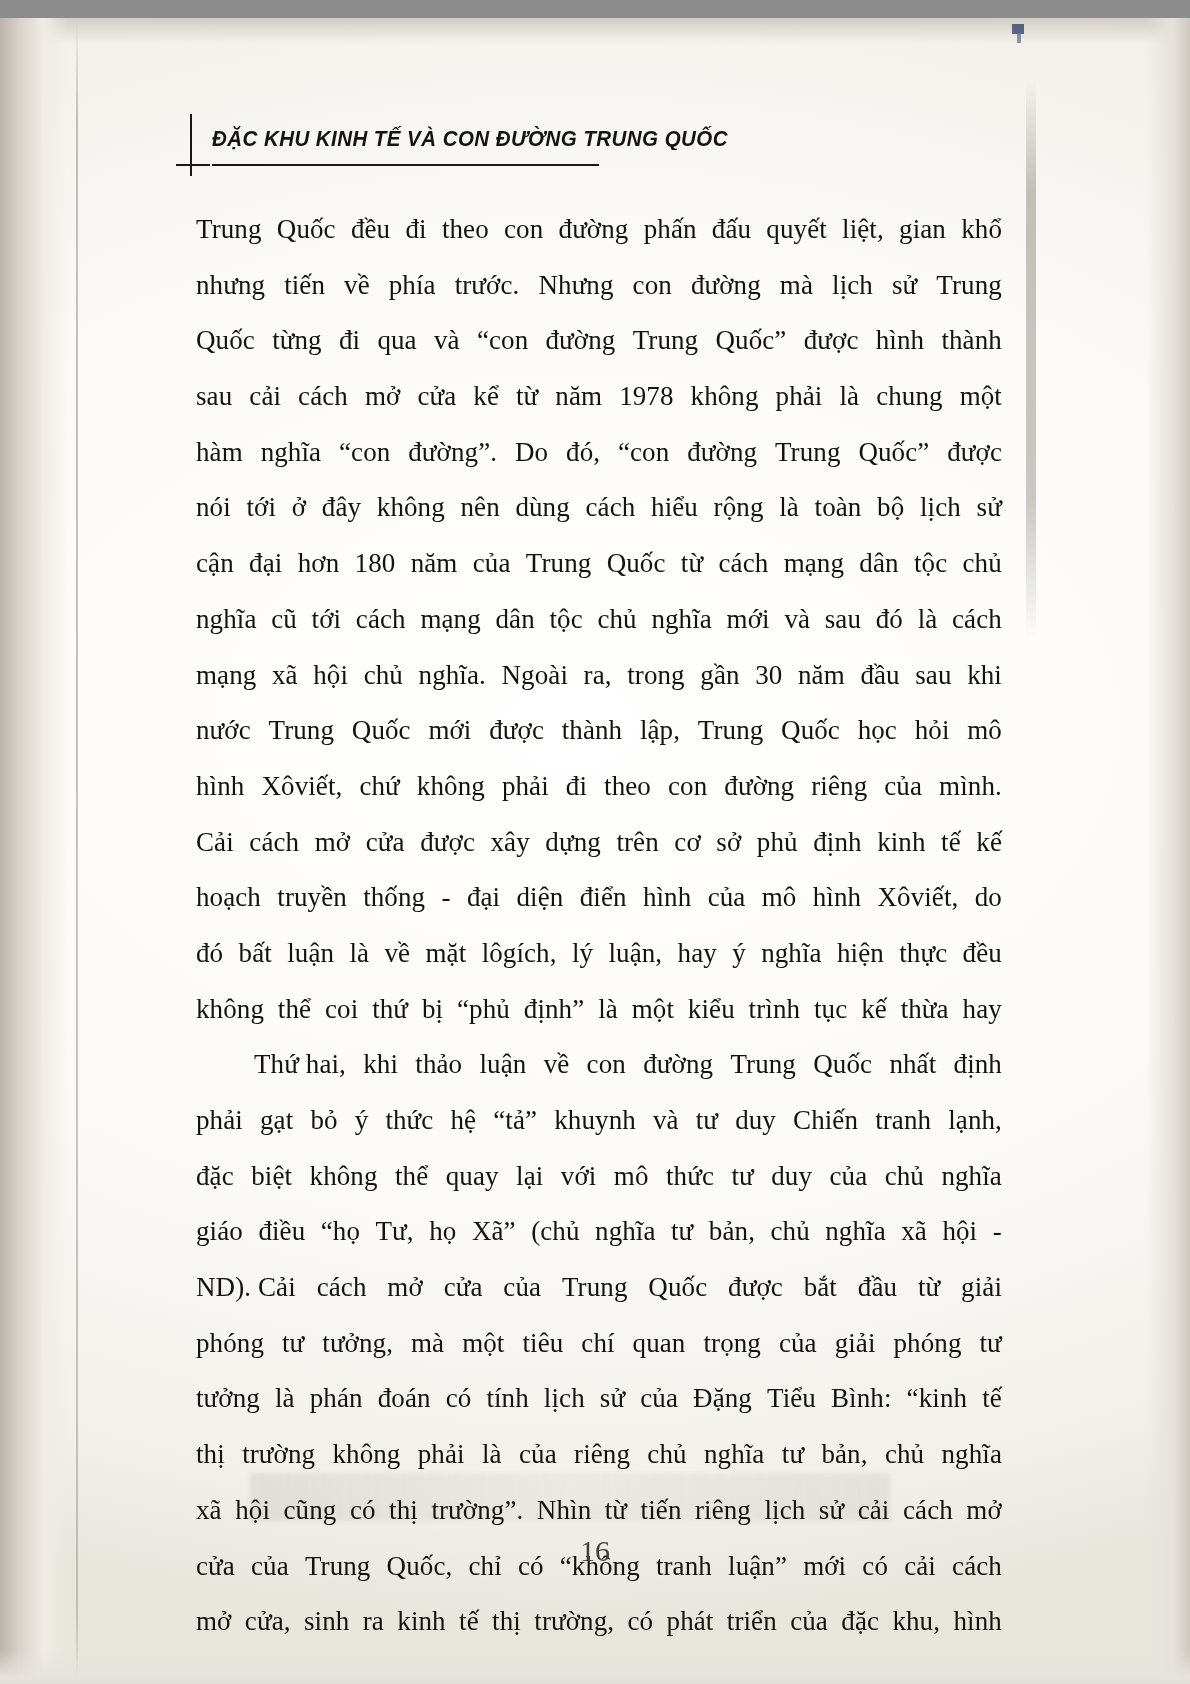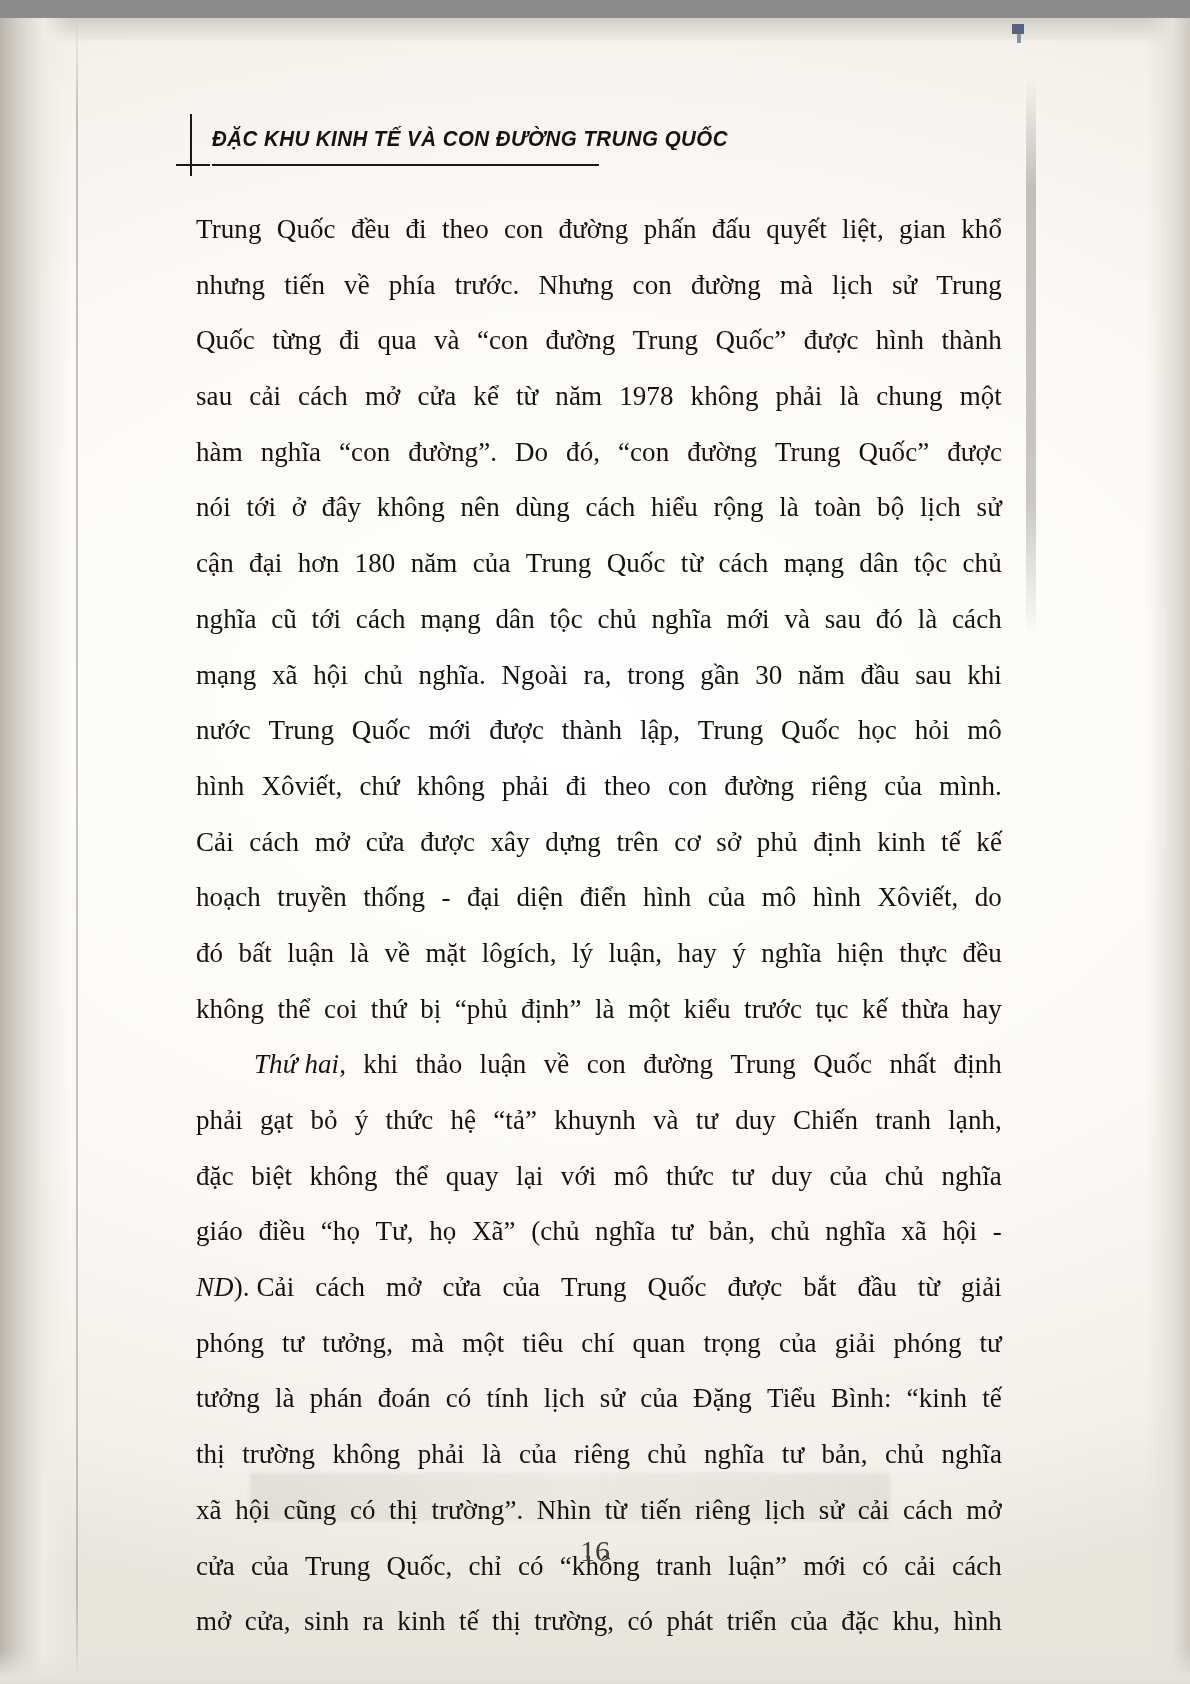--- a/index.html
+++ b/index.html
@@ -151,21 +151,21 @@
     width: 806px;
   }
   .line.just.indent {
     padding-left: 58px;
     width: 748px;
   }
   .line.last {
     display: block;
   }
   .line .w { white-space: pre; }
-  .it { font-style: italic; }
+  .it { }
 
   
   .folio {
     position: absolute;
     left: 0;
     top: 1516px;
     width: 1190px;
     text-align: center;
     font-size: 30px;
     color: #404040;
@@ -428,21 +428,21 @@
           <span class="w">không</span>
           <span class="w">thể</span>
           <span class="w">coi</span>
           <span class="w">thứ</span>
           <span class="w">bị</span>
           <span class="w">“phủ</span>
           <span class="w">định”</span>
           <span class="w">là</span>
           <span class="w">một</span>
           <span class="w">kiểu</span>
-          <span class="w">trước</span>
+          <span class="w">trình</span>
           <span class="w">tục</span>
           <span class="w">kế</span>
           <span class="w">thừa</span>
           <span class="w">hay</span>
         </div>
       </div>
       <div class="paragraph">
         <div class="line just indent">
           <span class="w"><span class="w it">Thứ hai</span><span class="w">,</span></span>
           <span class="w">khi</span>

